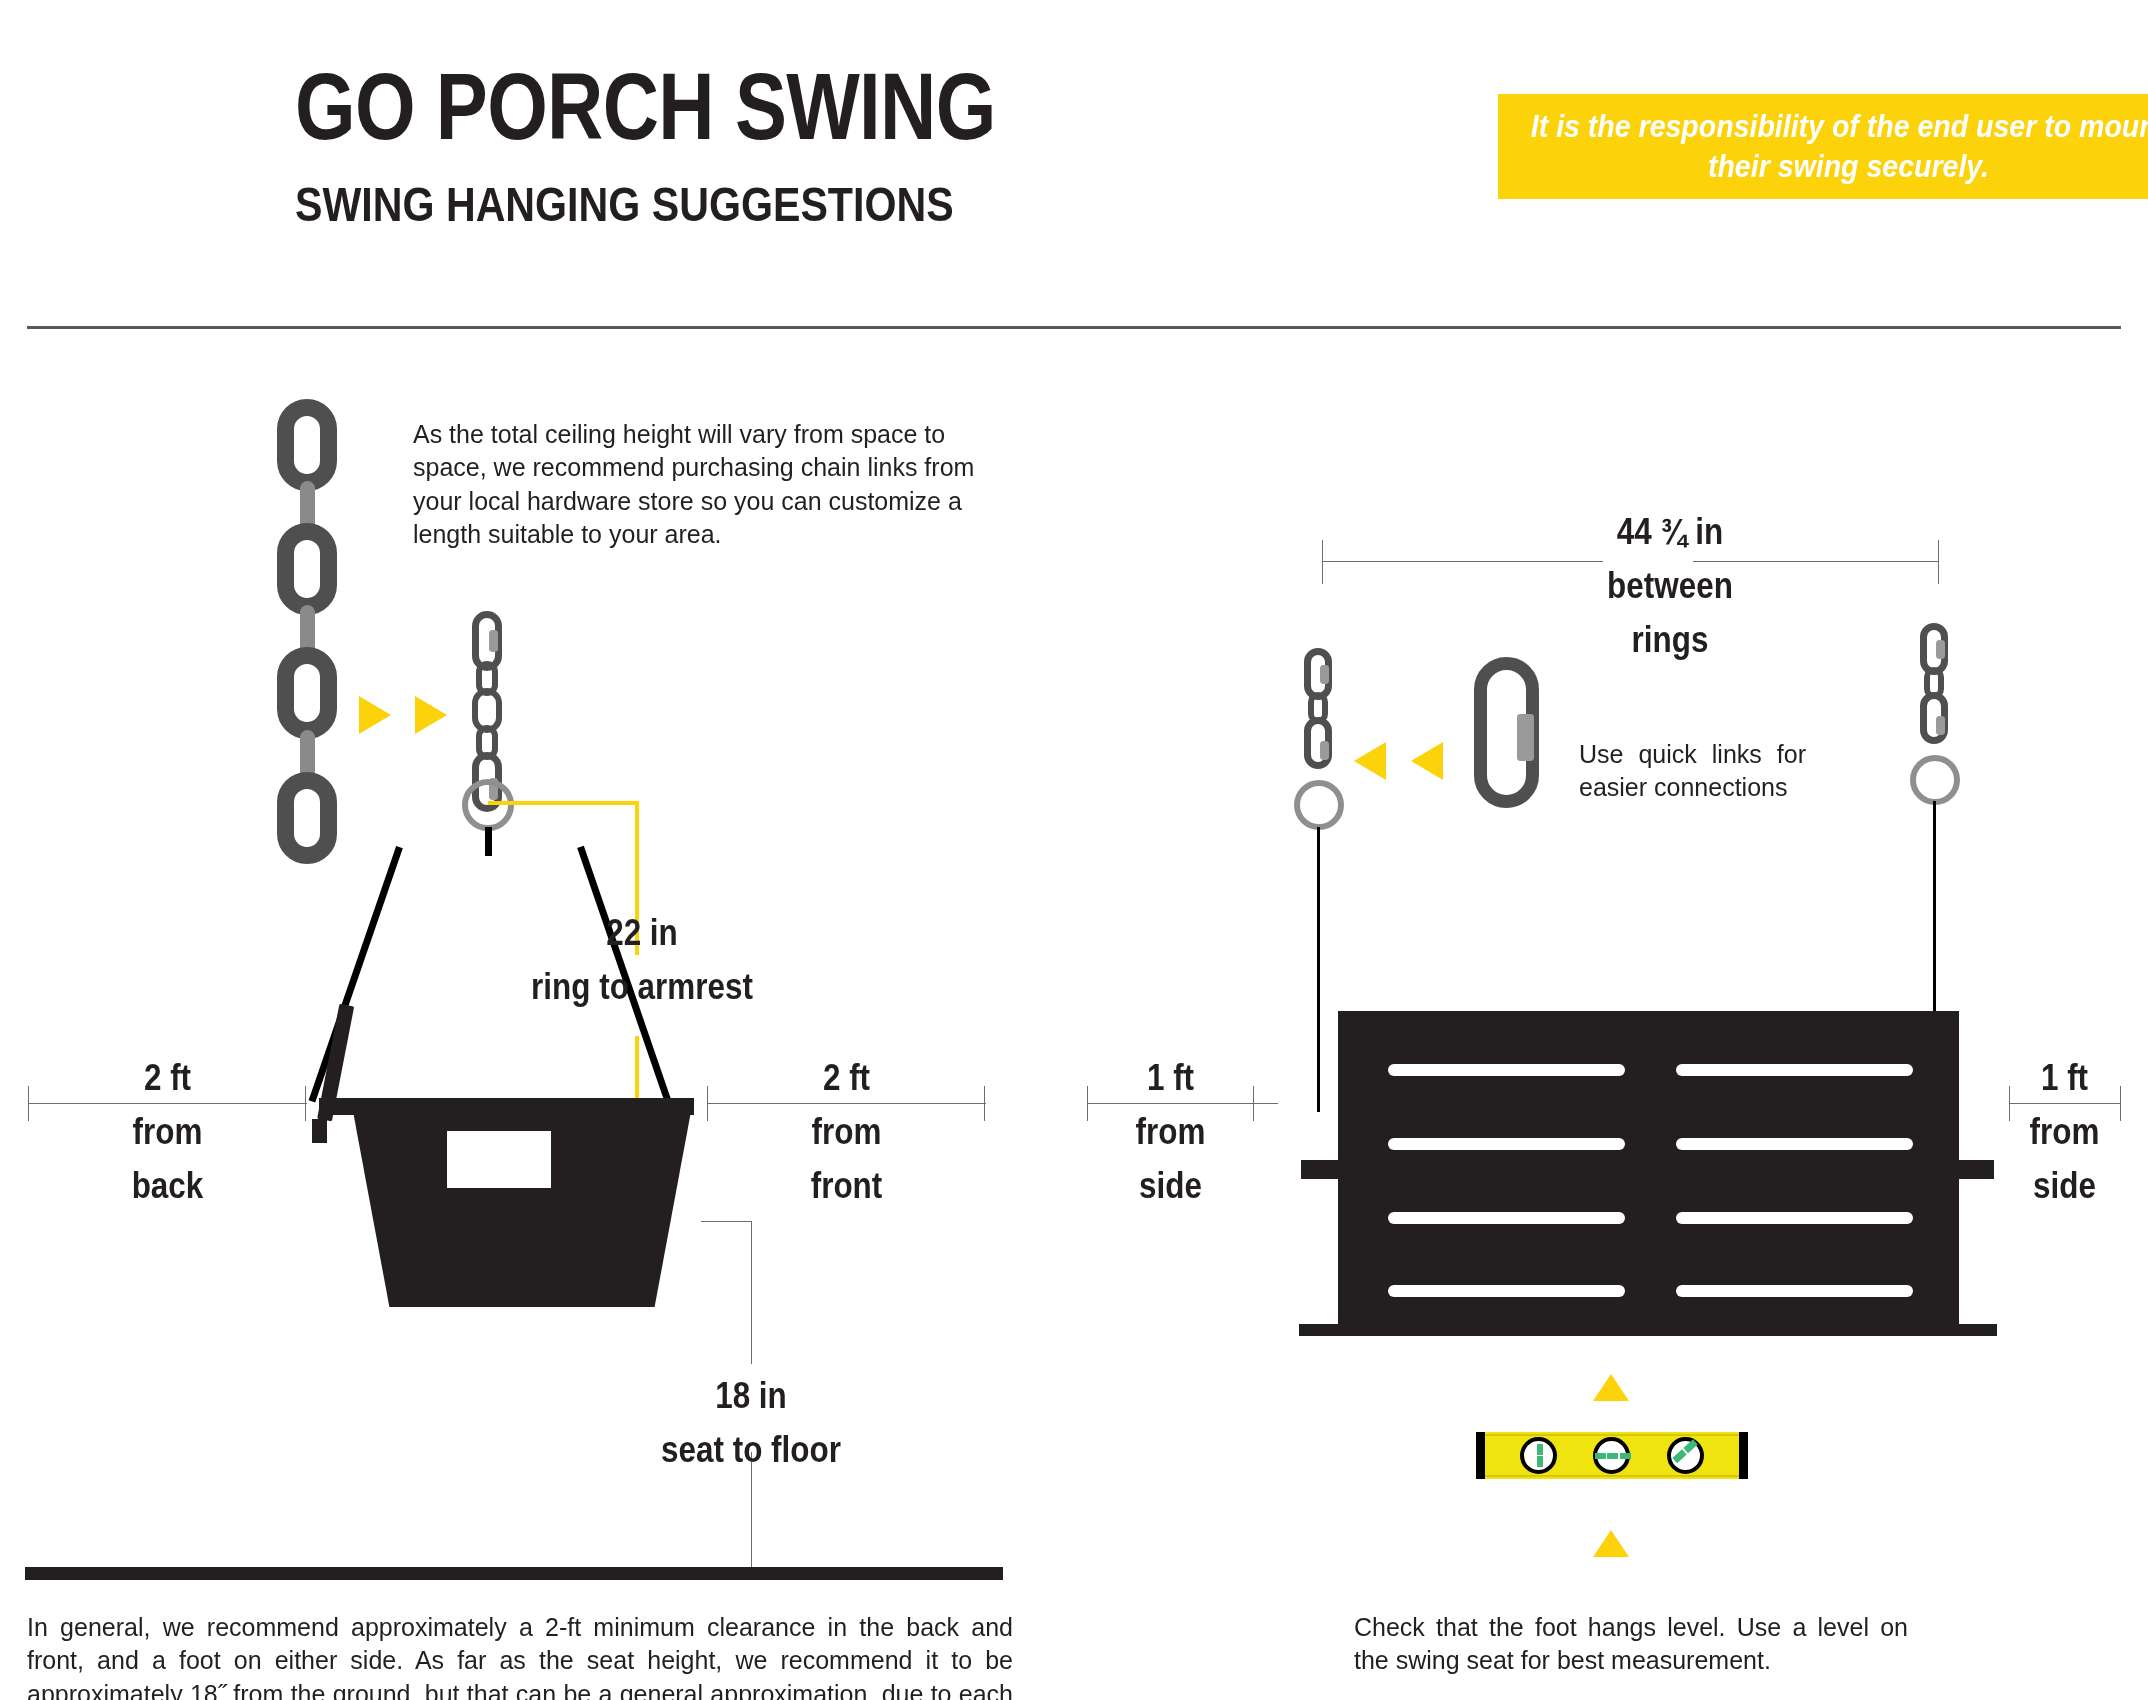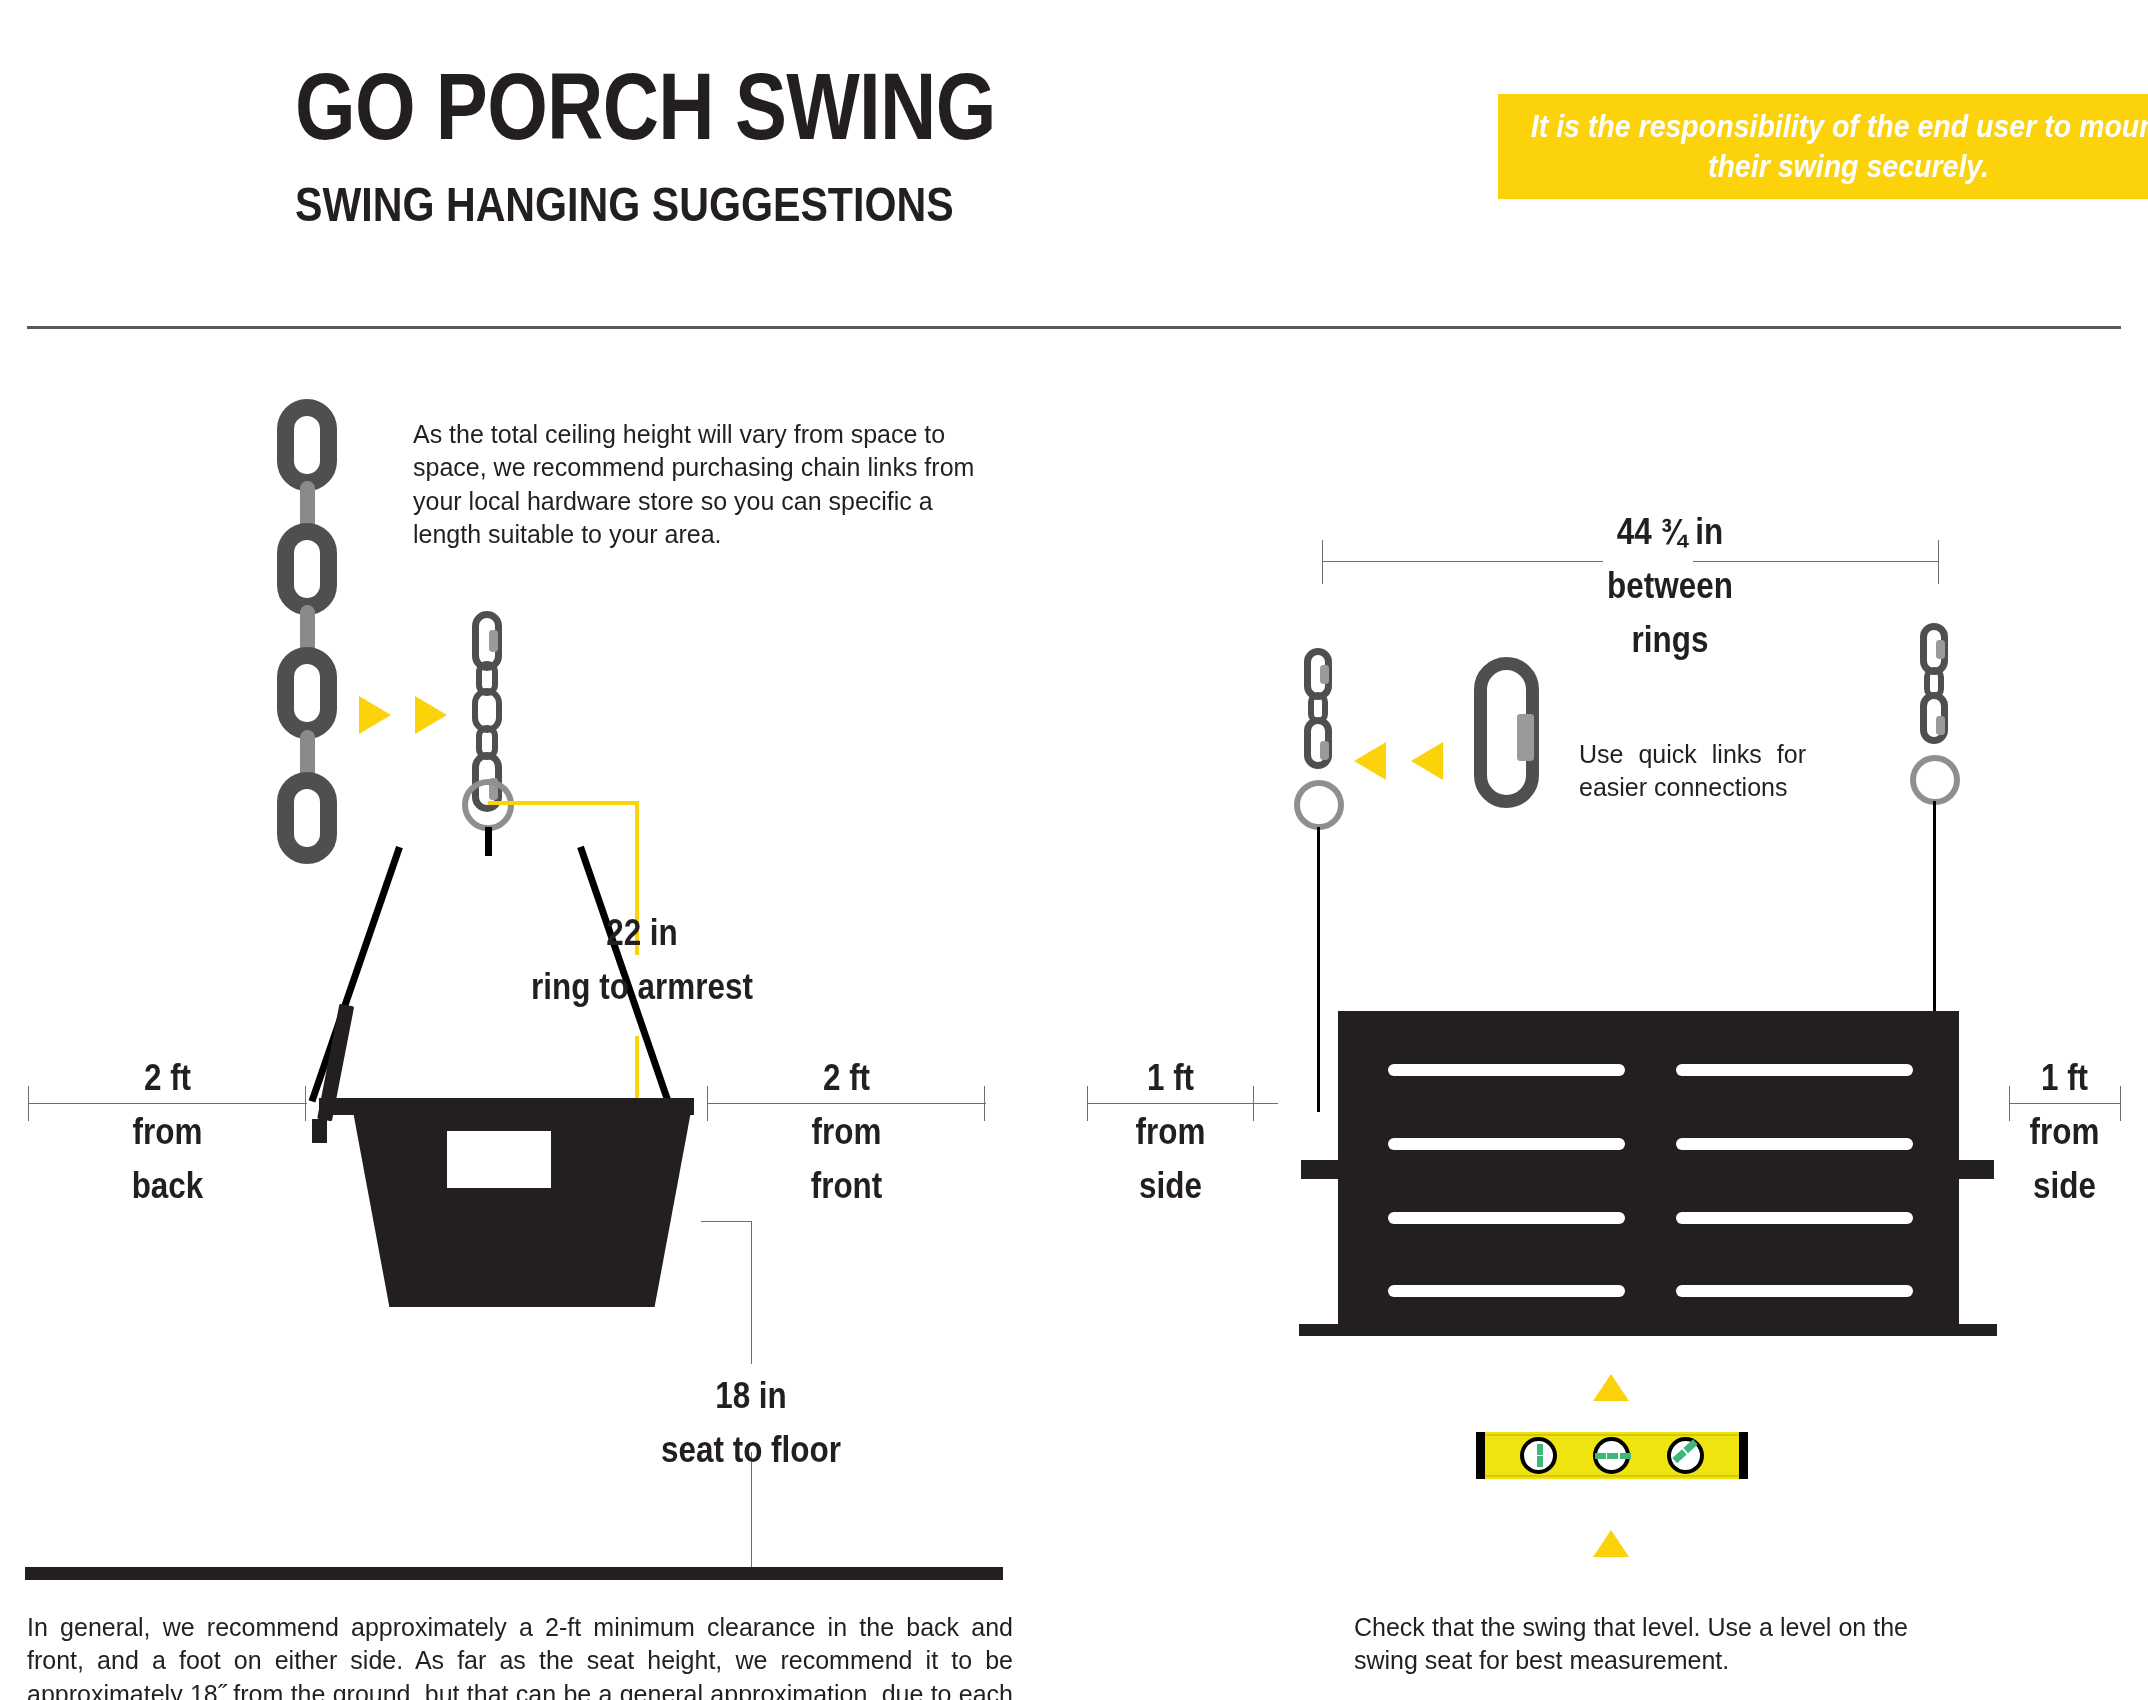--- a/index.html
+++ b/index.html
@@ -141,21 +141,21 @@
 <div class="abs bigchain">
   <div class="lnk" style="left:0;top:0;"></div>
   <div class="mid" style="left:22.7px;top:82px;height:52px;"></div>
   <div class="lnk" style="left:0;top:124px;"></div>
   <div class="mid" style="left:22.7px;top:206px;height:52px;"></div>
   <div class="lnk" style="left:0;top:248px;"></div>
   <div class="mid" style="left:22.7px;top:331px;height:52px;"></div>
   <div class="lnk" style="left:0;top:373px;"></div>
 </div>
 
-<div class="abs body-text" style="left:413px;top:418px;width:592px;">As the total ceiling height will vary from space to space, we recommend purchasing chain links from your local hardware store so you can specific a length suitable to your area.</div>
+<div class="abs body-text" style="left:413px;top:418px;width:592px;">As the total ceiling height will vary from space to space, we recommend purchasing chain links from your local hardware store so you can customize a length suitable to your area.</div>
 
 <div class="abs arrow-r" style="left:359px;top:696px;"></div>
 <div class="abs arrow-r" style="left:415px;top:696px;"></div>
 
 <div class="abs" style="left:467px;top:611px;width:50px;height:193px;">
   <div class="ql" style="left:5px;top:0;width:30px;height:60px;">
     <div class="sleeve" style="right:-3.4px;top:11.7px;width:9.2px;height:22px;"></div>
   </div>
   <div class="sl" style="left:9.2px;top:50px;width:22px;height:35px;"></div>
   <div class="sl" style="left:5px;top:77px;width:30px;height:45px;"></div>
@@ -309,14 +309,14 @@
     <div class="bub" style="left:-2.5px;top:11.7px;width:11px;height:6.7px;"></div>
     <div class="bub" style="left:10px;top:11.7px;width:11px;height:6.7px;"></div>
     <div class="bub" style="left:22.7px;top:11.7px;width:11px;height:6.7px;"></div>
   </div>
   <div class="vial" style="left:191px;">
     <div class="bub" style="left:1.7px;top:11.7px;width:12.6px;height:6.7px;transform:rotate(-42deg);"></div>
     <div class="bub" style="left:13.4px;top:1.7px;width:12.6px;height:6.7px;transform:rotate(-42deg);"></div>
   </div>
 </div>
 
-<div class="abs body-text" style="left:1354px;top:1611px;width:554px;text-align:justify;">Check that the swing that level. Use a level on the swing seat for best measurement.</div>
+<div class="abs body-text" style="left:1354px;top:1611px;width:554px;text-align:justify;">Check that the foot hangs level. Use a level on the swing seat for best measurement.</div>
 
 
 </body></html>

